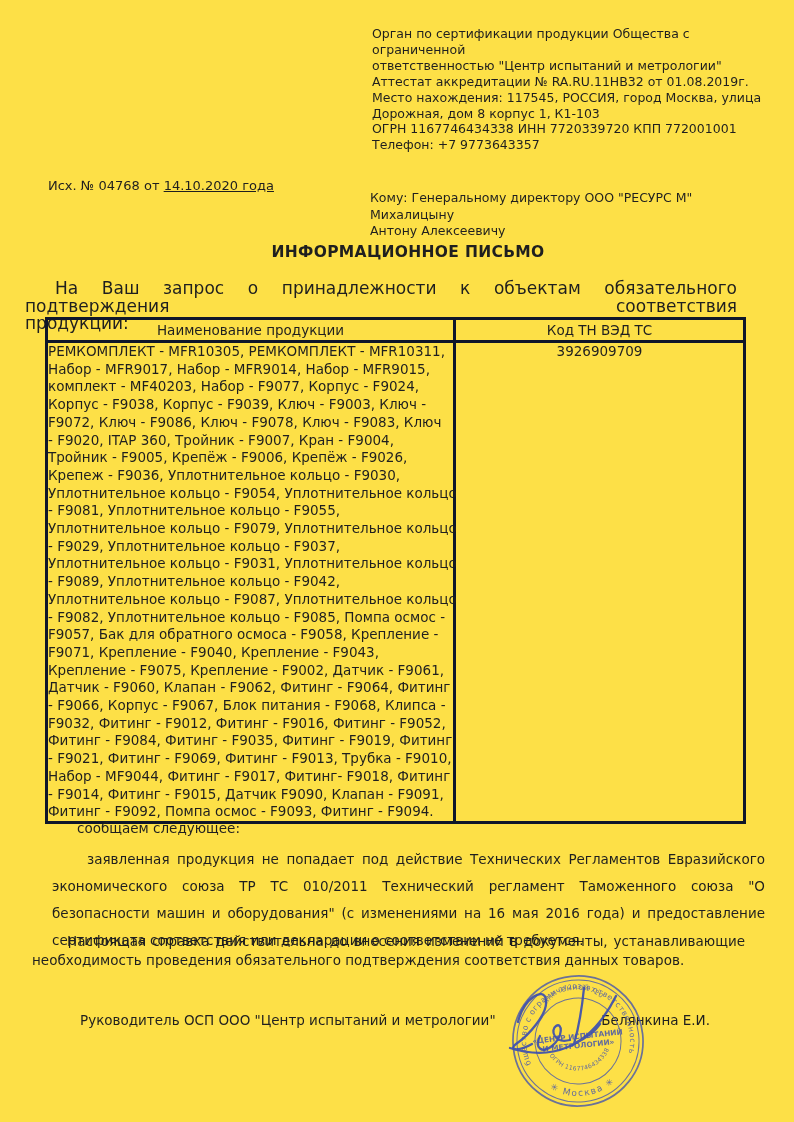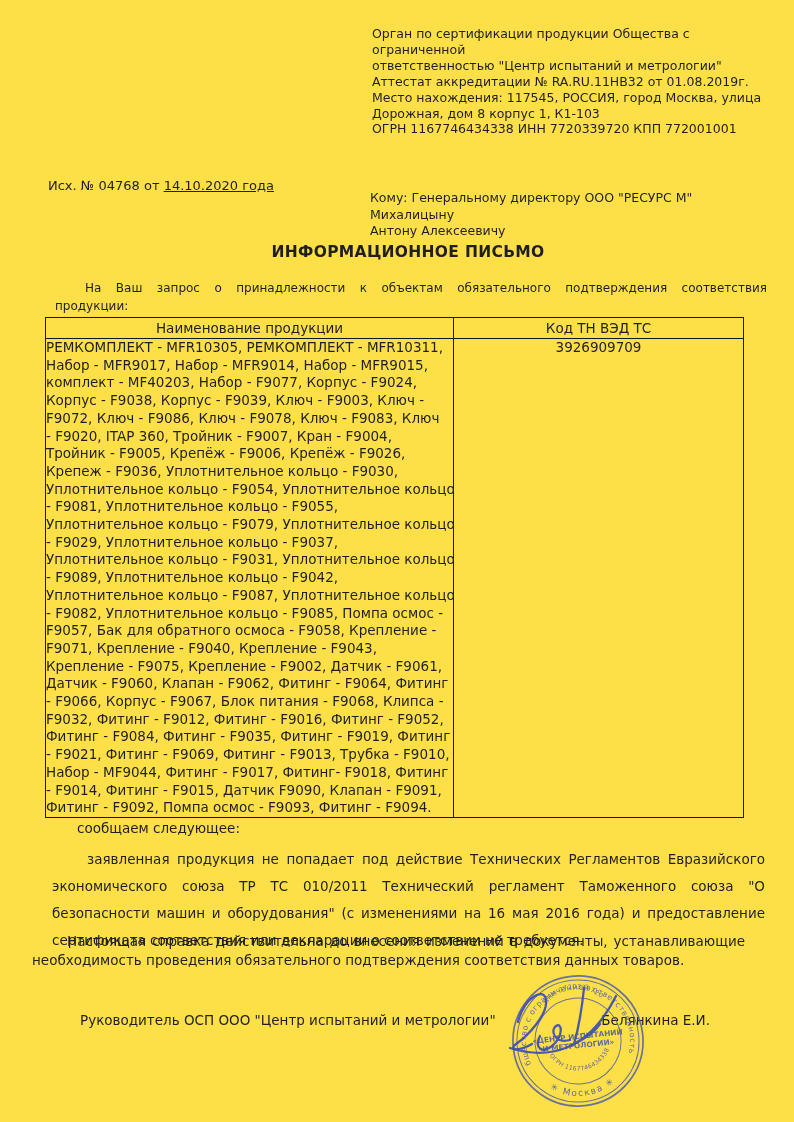--- a/index.html
+++ b/index.html
@@ -13,27 +13,27 @@
   
   .ref { position:absolute; left:48px; top:178px; font-size:13px; }
   .ref .u { text-decoration:underline; }
   
   .recipient { position:absolute; left:370px; top:190px; width:410px;
     font-size:12.5px; line-height:16.5px; }
   
   .title { position:absolute; left:0; top:243px; width:794px; text-align:center;
     font-size:15.5px; font-weight:bold; letter-spacing:0.3px;padding-left:11px; }
   
-  .intro { position:absolute; left:55px; top:280px; width:712px;
-    font-size:12px; line-height:17.5px; }
+  .intro { position:absolute; left:25px; top:280px; width:712px;
+    font-size:17px; line-height:17.5px; }
   .intro .l1 { text-align:justify; text-align-last:justify; text-indent:30px; }
   
   .tbl { position:absolute; left:45px; top:317px; width:698px;
     border-collapse:collapse; table-layout:fixed; }
-  .tbl th, .tbl td { border:1px solid #0f172a; padding:0; }
+  .tbl th, .tbl td { border:3px solid #0f172a; padding:0; }
   .tbl th { font-weight:normal; font-size:13.5px; height:20px; text-align:center; vertical-align:middle; }
   .col-name { width:408px; }
   .col-code { width:290px; }
   .cell-products { vertical-align:top; padding:1px 2px 2px 4px; }
   .product-line { font-size:13.5px; line-height:17.7px; white-space:nowrap; }
   .cell-code { vertical-align:top; text-align:center; font-size:13.5px; padding-top:2px; }
   
   .after-table { position:absolute; left:42px; top:820px; width:712px;
     font-size:13.5px; text-indent:35px; }
   .para1 { position:absolute; left:52px; top:846px; width:713px; font-size:13.5px;
@@ -52,20 +52,21 @@
 
 <div class="page">
 
   <div class="letterhead">
       <div class="">Орган по сертификации продукции Общества с ограниченной</div>
       <div class="">ответственностью "Центр испытаний и метрологии"</div>
       <div class="">Аттестат аккредитации № RA.RU.11НВ32 от 01.08.2019г.</div>
       <div class="">Место нахождения: 117545, РОССИЯ, город Москва, улица</div>
       <div class="">Дорожная, дом 8 корпус 1, К1-103</div>
       <div class="">ОГРН 1167746434338 ИНН 7720339720 КПП 772001001</div>
+      <div class="">Телефон: +7 9773643357</div>
     </div>
 
   <div class="ref">
     <span>Исх. № 04768 от </span><span class="u">14.10.2020 года</span>
   </div>
 
   <div class="recipient">
       <div class="">Кому: Генеральному директору ООО "РЕСУРС М" Михалицыну</div>
       <div class="">Антону Алексеевичу</div>
     </div>

